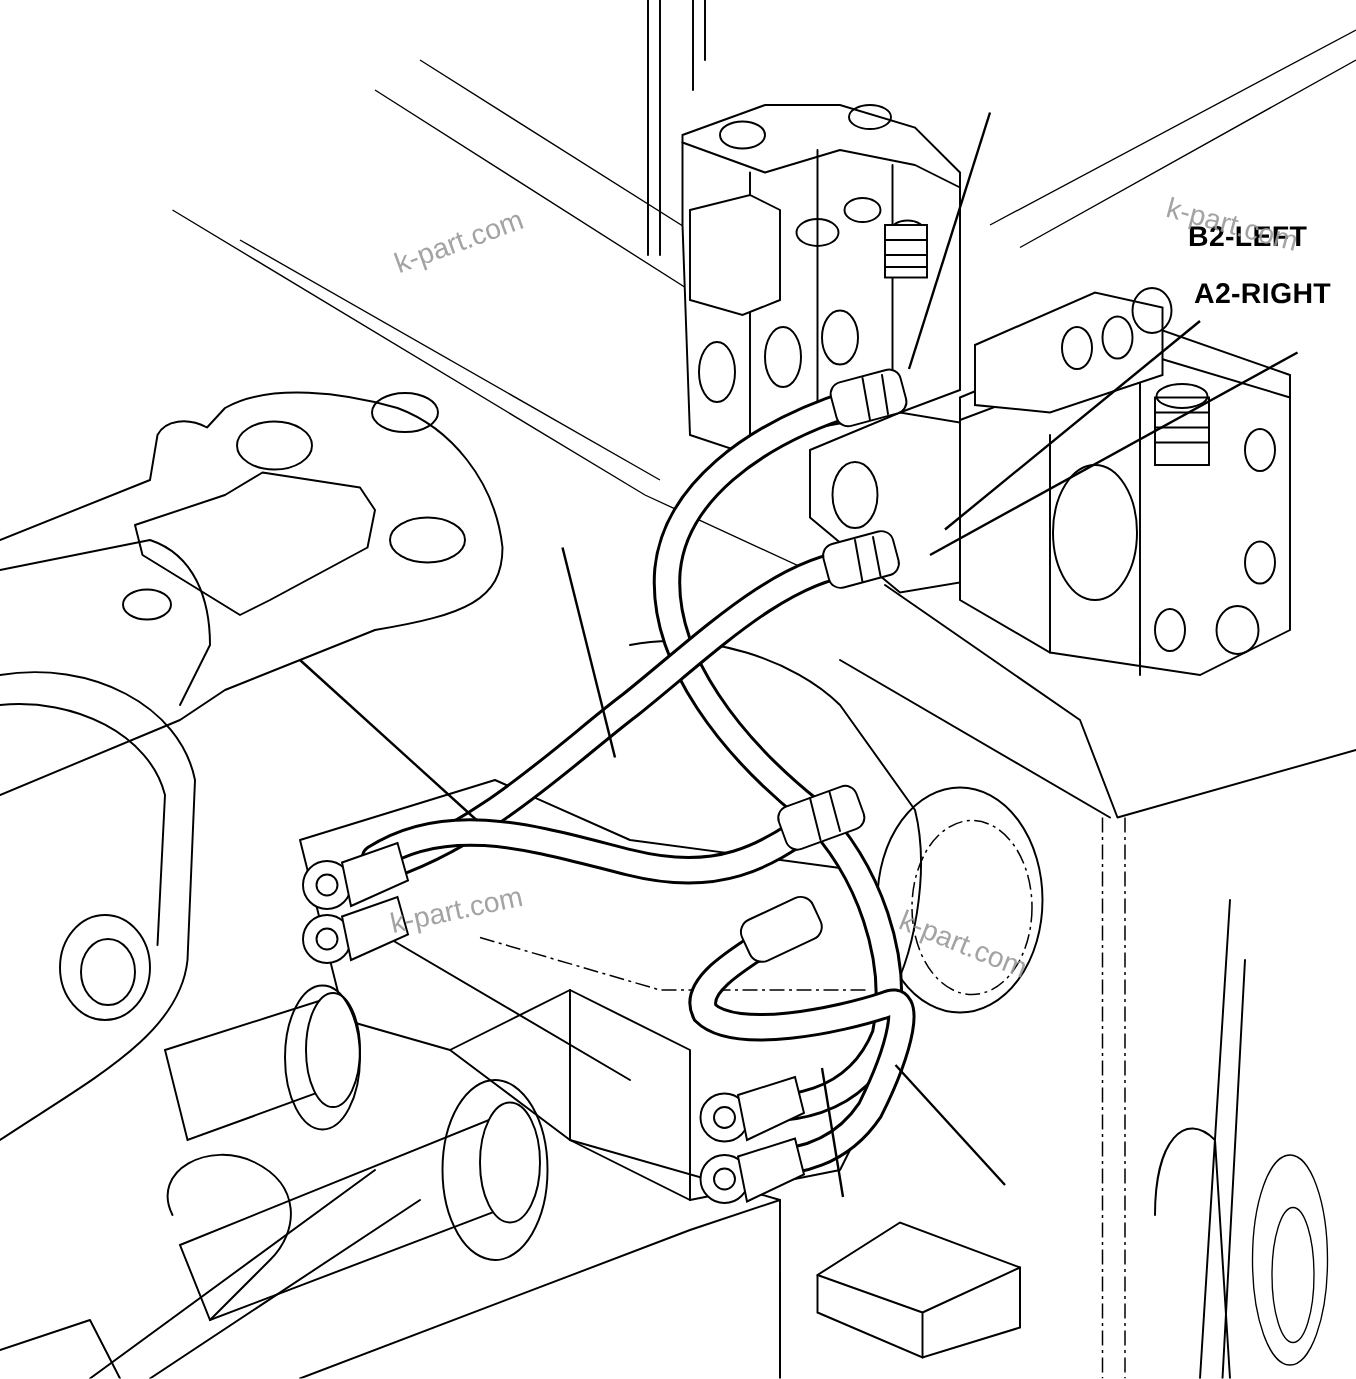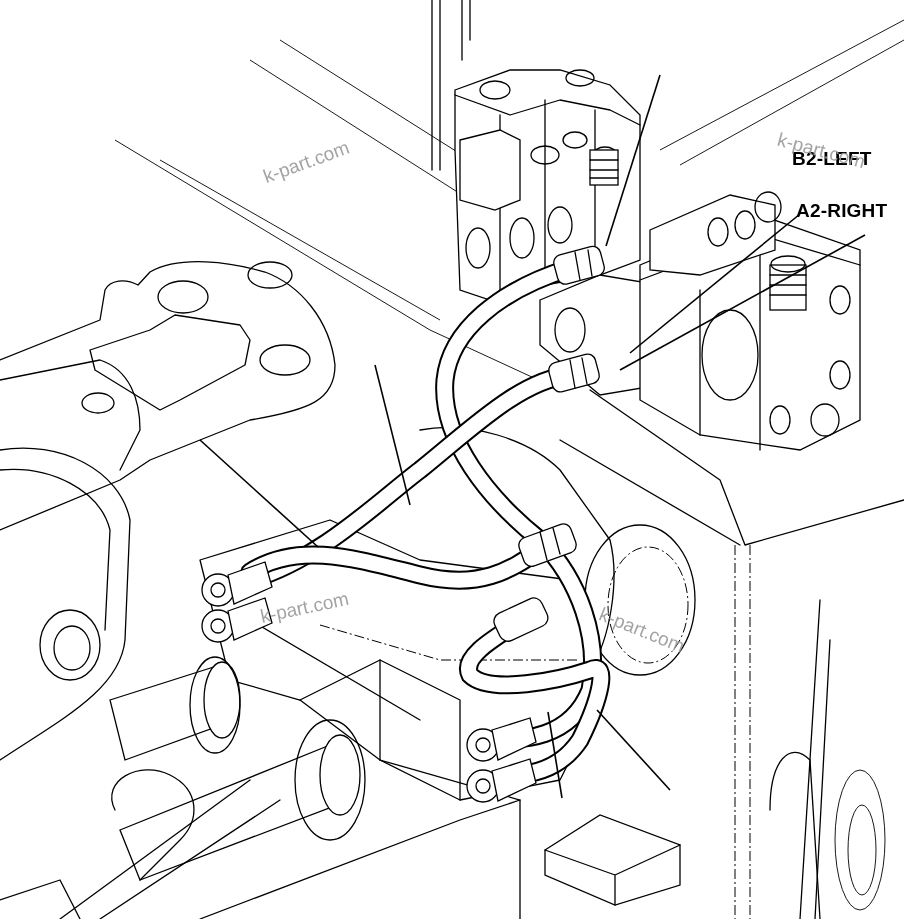--- a/index.html
+++ b/index.html
@@ -172,18 +172,18 @@
     <line class="leader" x1="800" y1="214" x2="630" y2="353"></line>
     <line class="leader" x1="865" y1="235" x2="620" y2="370"></line>
     <line class="leader" x1="375" y1="365" x2="410" y2="505"></line>
     <line class="leader" x1="200" y1="440" x2="318" y2="547"></line>
     <line class="leader" x1="548" y1="712" x2="562" y2="798"></line>
     <line class="leader" x1="597" y1="710" x2="670" y2="790"></line>
   </g>
 </svg>
 
 <div class="label" style="left:792px; top:148px;">B2-LEFT</div>
-<div class="label" style="left:796px; top:200px;">A2-RIGHT</div>
+<div class="label" style="left:796px; top:186px;">A2-RIGHT</div>
 
 <div class="wm" style="left:268px; top:166px; transform: rotate(-20deg);">k-part.com</div>
 <div class="wm" style="left:775px; top:128px; transform: rotate(15deg);">k-part.com</div>
 <div class="wm" style="left:263px; top:606px; transform: rotate(-12deg);">k-part.com</div>
 <div class="wm" style="left:596px; top:602px; transform: rotate(22deg);">k-part.com</div>
 
 </body></html>

